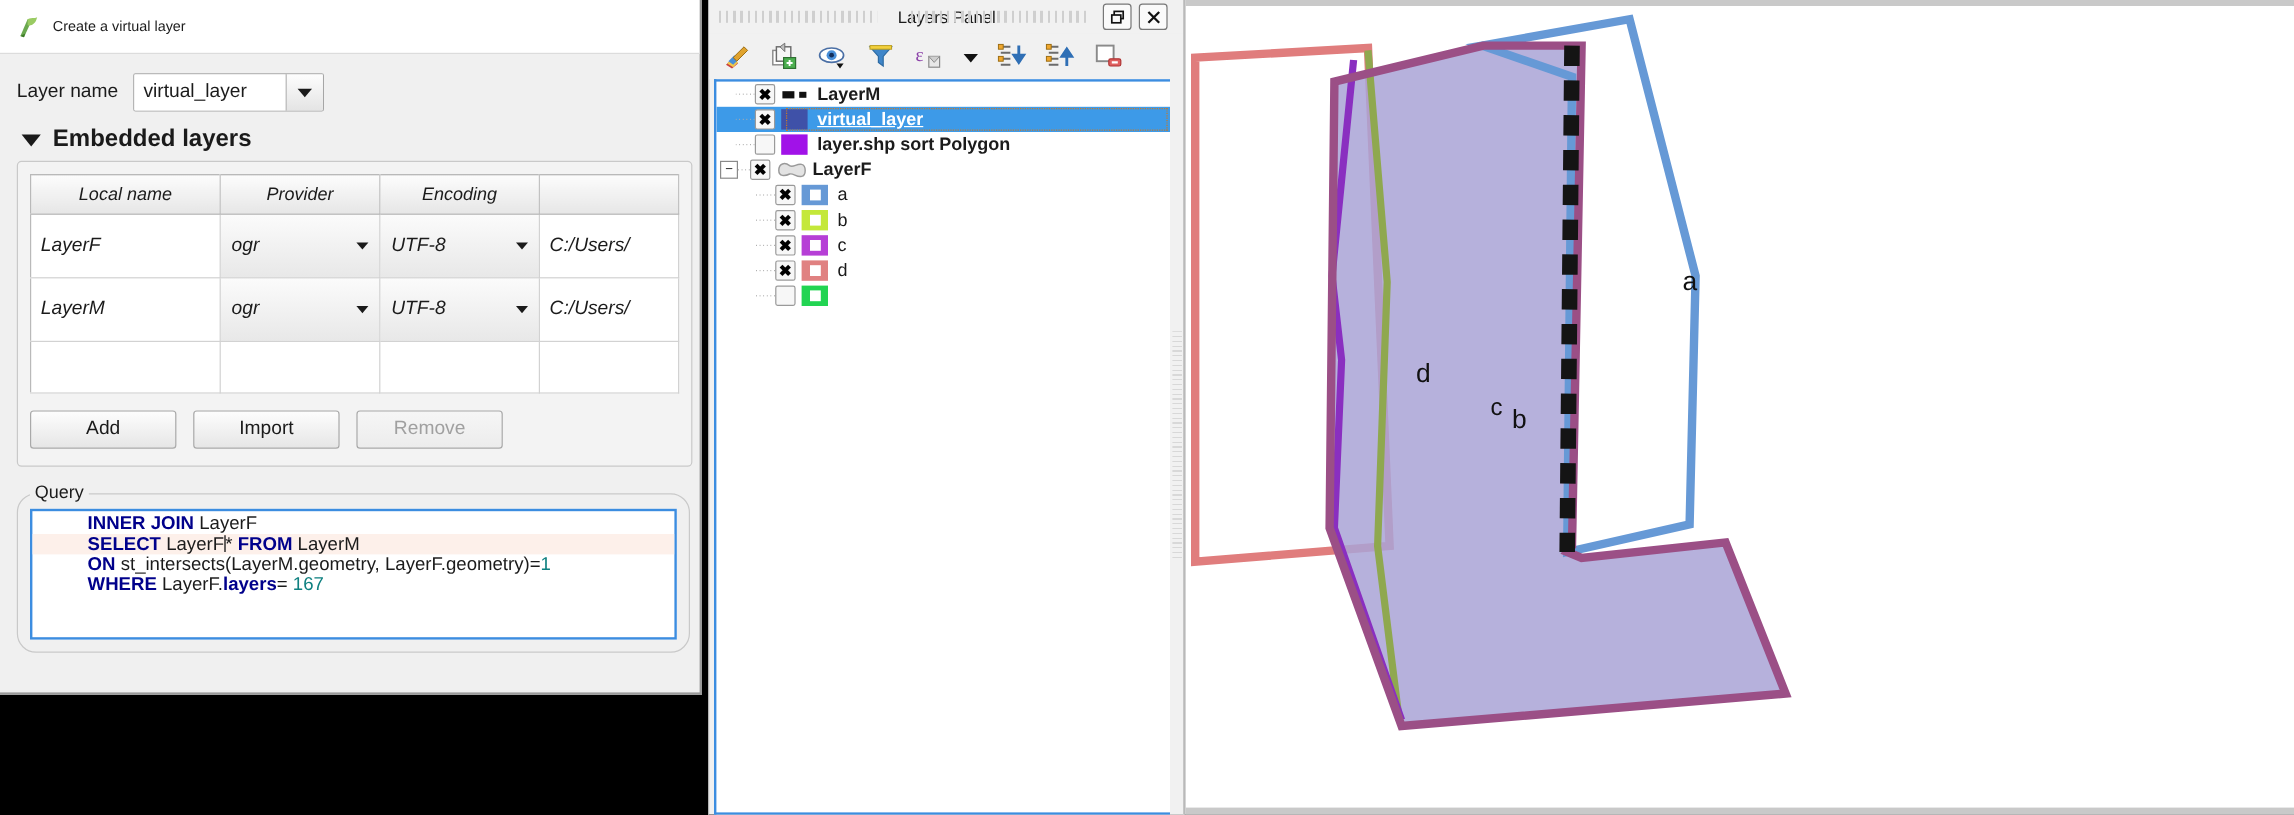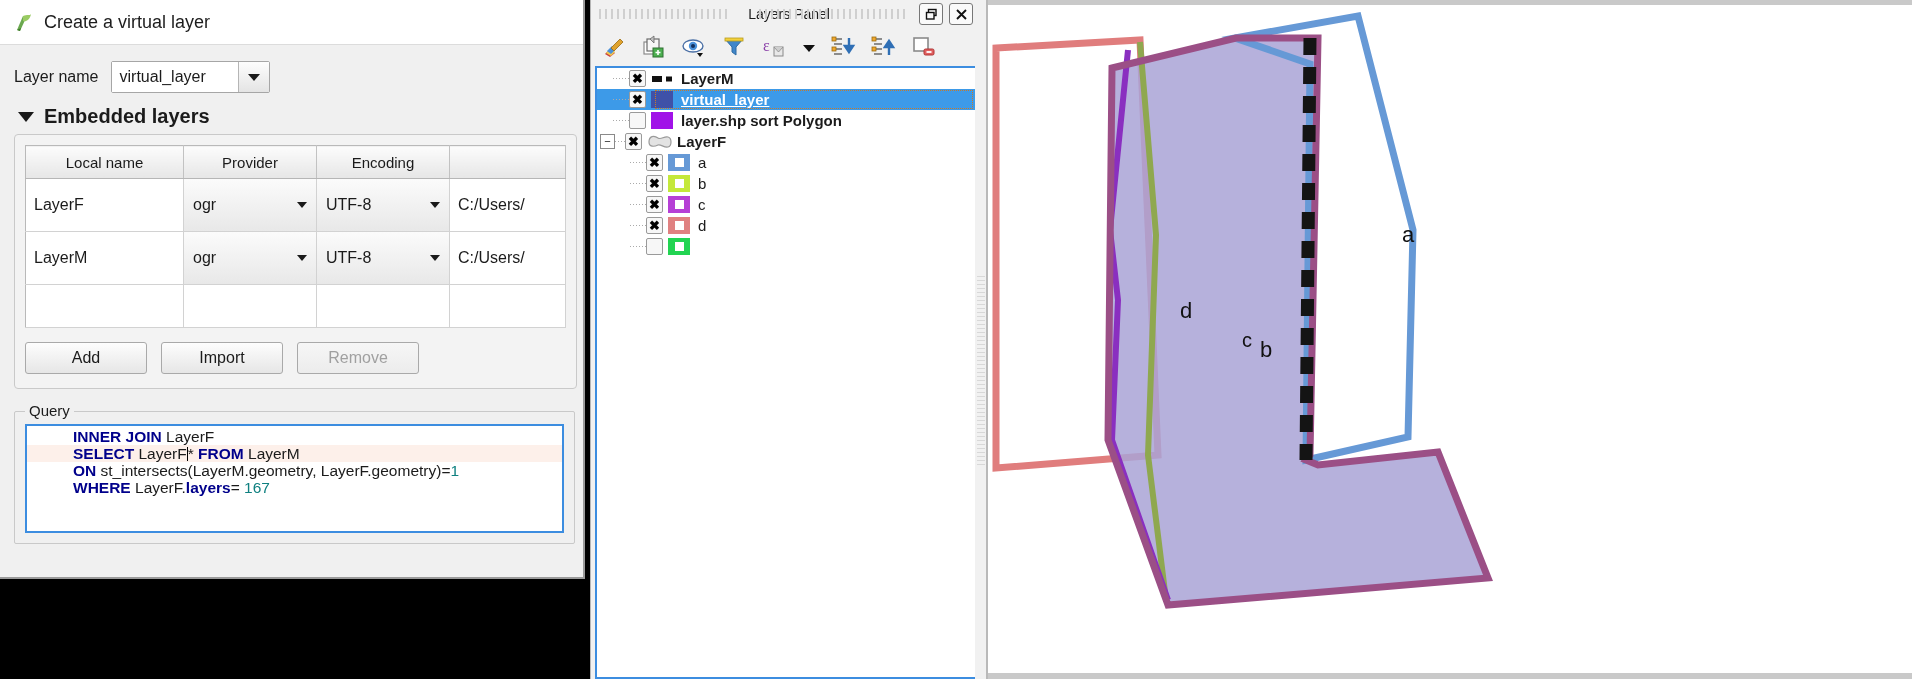--- a/index.html
+++ b/index.html
@@ -7,21 +7,21 @@
        font-family:"Liberation Sans",sans-serif;font-size:15px;color:#1b1b1b;}
 
   .root{position:relative;width:1912px;height:679px;background:#000;}
 
   
   .dialog{position:absolute;left:0;top:0;width:583px;height:577px;
           background:#f0f0f0;border-right:2px solid #9a9a9a;border-bottom:2px solid #9a9a9a;
           overflow:hidden;}
   .dlg-title{height:44px;background:#ffffff;display:flex;align-items:center;
              padding-left:12px;border-bottom:1px solid #dcdcdc;}
-  .dlg-title .ttl{font-size:18px;color:#1d1d1d;margin-left:10px;}
+  .dlg-title .ttl{font-size:12px;color:#1d1d1d;margin-left:10px;}
   .qgis-logo{width:22px;height:22px;position:relative;display:inline-block;}
 
   .dlg-body{padding:0 0 0 0;}
 
   .row-layername{display:flex;align-items:center;padding:16px 0 0 14px;}
   .lbl{font-size:16px;color:#1b1b1b;}
   .combo{margin-left:12px;display:flex;align-items:stretch;height:30px;
          border:1px solid #a6a6a6;background:#fff;border-radius:2px;}
   .combo .val{min-width:110px;padding:0 8px;display:flex;align-items:center;
               font-size:16px;color:#1b1b1b;background:#fff;}
@@ -30,42 +30,42 @@
   .caret{width:0;height:0;border-left:6px solid transparent;border-right:6px solid transparent;
          border-top:7px solid #1a1a1a;}
 
   .group-hdr{display:flex;align-items:center;padding:12px 0 6px 18px;}
   .tri{width:0;height:0;border-left:8px solid transparent;border-right:8px solid transparent;
        border-top:10px solid #1a1a1a;margin-right:10px;}
   .group-hdr .txt{font-size:20px;font-weight:bold;color:#1b1b1b;}
 
   .groupbox{margin:0 6px 0 14px;border:1px solid #c9c9c9;border-radius:4px;background:#f3f3f3;
             padding:10px;}
-  .tbl{width:100%;border-collapse:collapse;background:#fff;border:1px solid #b9b9b9;}
+  .tbl{width:100%;border-collapse:collapse;background:#fff;border:1px solid #b9b9b9;font-style:italic;}
   .tbl th{height:30px;font-size:15px;font-weight:normal;color:#1b1b1b;
           background:linear-gradient(#fcfcfc,#e6e6e6);border-right:1px solid #c2c2c2;
           border-bottom:1px solid #b6b6b6;}
   .tbl td{height:37px;border-right:1px solid #d2d2d2;border-bottom:1px solid #d2d2d2;
           font-size:16px;padding:0 8px;background:#fff;}
   .tbl td.cell-combo{padding:0;}
   .cellcombo{display:flex;height:52px;align-items:stretch;
              background:linear-gradient(#fbfbfb,#e8e8e8);}
   .cellcombo .cv{flex:1;display:flex;align-items:center;padding-left:9px;font-size:16px;}
   .cellcombo .ca{width:28px;display:flex;align-items:center;justify-content:center;}
   .caret-sm{width:0;height:0;border-left:5px solid transparent;border-right:5px solid transparent;
             border-top:6px solid #1a1a1a;}
   .tbl tr.empty td{height:42px;background:#fff;}
 
   .btnrow{display:flex;gap:14px;padding:14px 0 4px 14px;}
   .btn{min-width:120px;height:30px;border:1px solid #a9a9a9;border-radius:3px;
        background:linear-gradient(#fdfdfd,#e6e6e6);font-size:16px;color:#1b1b1b;
        display:flex;align-items:center;justify-content:center;font-family:inherit;}
   .btn.disabled{color:#a0a0a0;background:linear-gradient(#f6f6f6,#ececec);}
 
-  .query-group{position:relative;margin:22px 8px 0 14px;border:1px solid #c9c9c9;border-radius:2px;
+  .query-group{position:relative;margin:22px 8px 0 14px;border:1px solid #c9c9c9;border-radius:16px;
                padding:12px 10px 10px 10px;background:#f0f0f0;}
   .query-legend{position:absolute;top:-10px;left:10px;background:#f0f0f0;padding:0 4px;
                 font-size:15px;color:#1b1b1b;}
   .editor{background:#fff;border:2px solid #3c8de0;height:103px;overflow:hidden;
           font-family:"Liberation Sans",sans-serif;font-size:15.5px;line-height:17px;
           padding:2px 0 0 0;}
   .ed-line{padding-left:46px;white-space:pre;}
   .ed-line.cur{background:#fdf0ea;}
   .kw{color:#00008b;font-weight:bold;}
   .num{color:#0f8080;}

